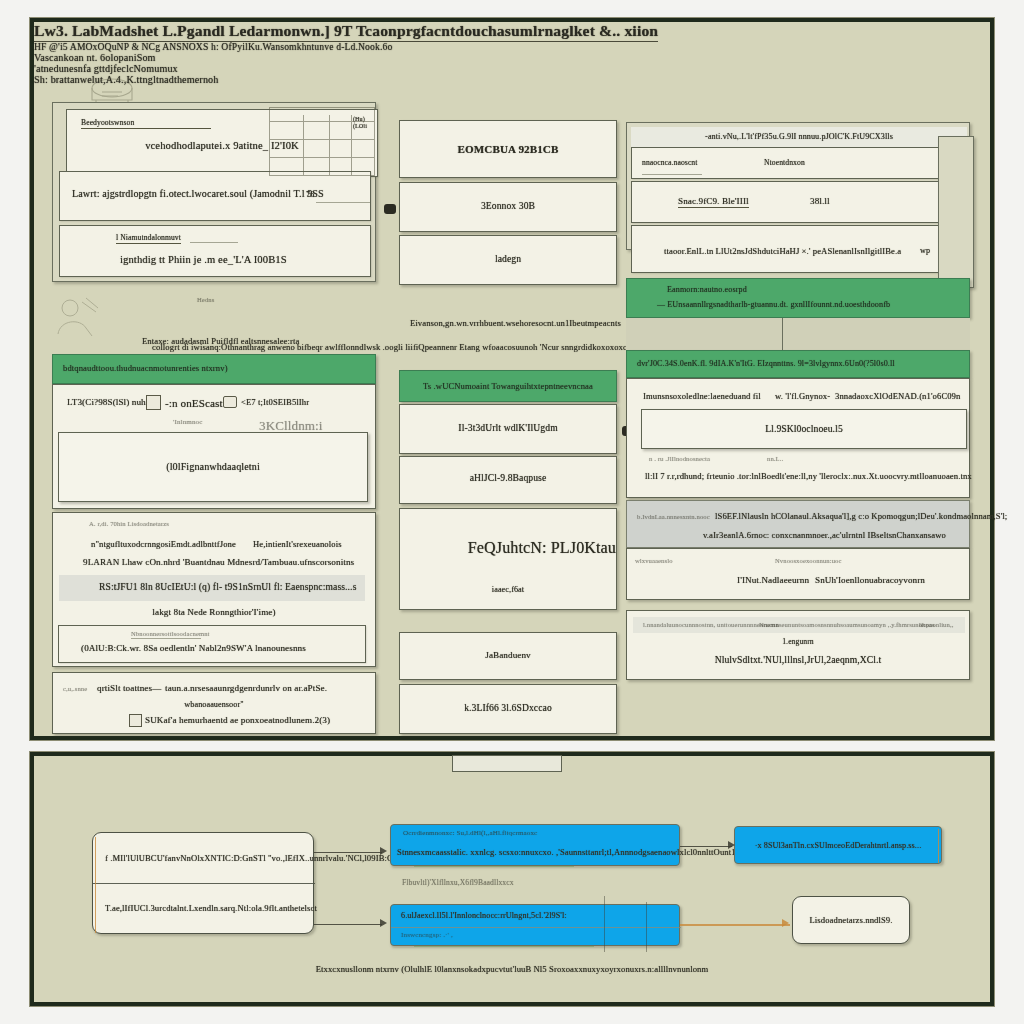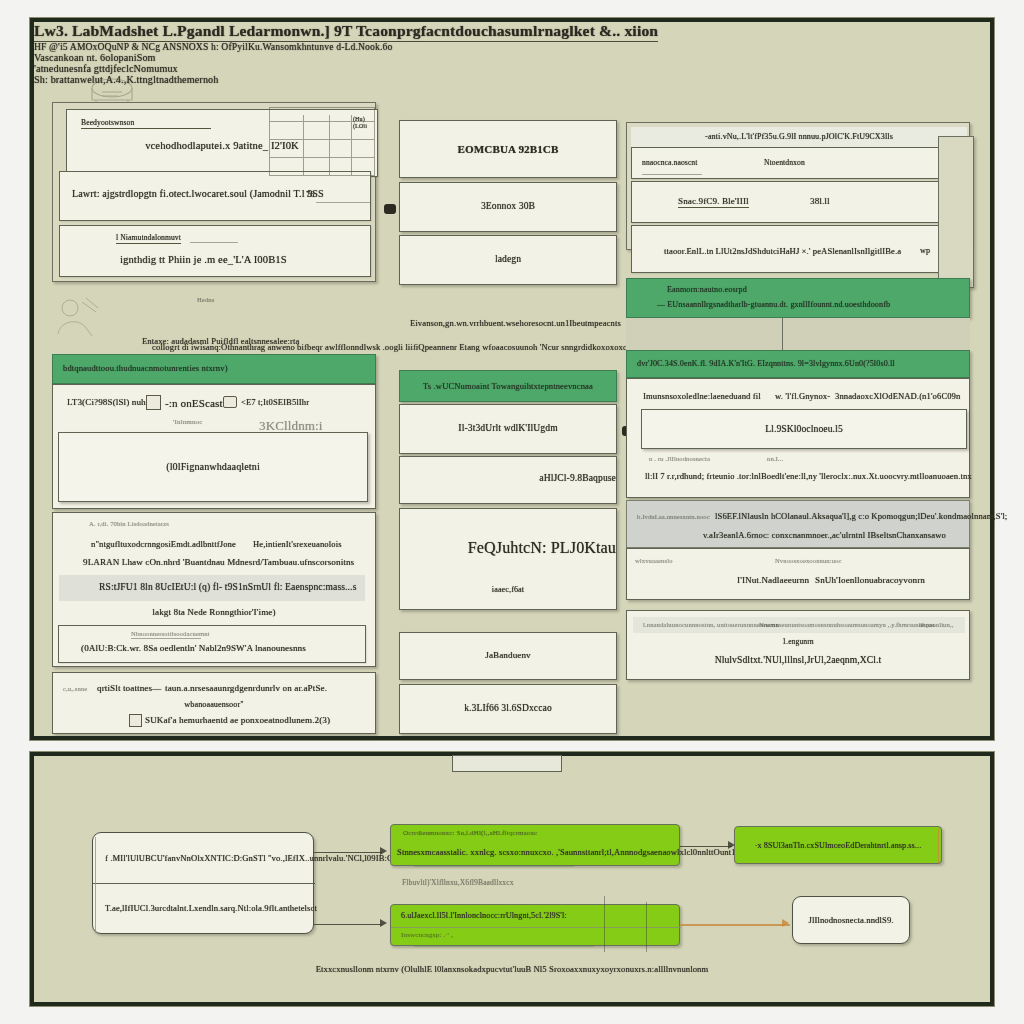--- a/index.html
+++ b/index.html
@@ -86,21 +86,21 @@
     background:#2b2b22;filter:blur(.4px);
   }
 
   
   .node{
     position:absolute;background:#f3f2e6;
     border:1.6px solid #4d5245;box-sizing:border-box;
     box-shadow:1.6px 2px 2.4px rgba(60,60,45,.28);
   }
   .node.round{border-radius:9px;}
-  .node.soft{border-radius:4px;background:#84cc16;border-color:#6a6f5e;}
+  .node.soft{border-radius:4px;background:#0ea5e9;border-color:#6a6f5e;}
   .flow-line{position:absolute;height:1.3px;background:#3b3b30;opacity:.85;}
   .flow-line.orange{background:#c98a3c;opacity:.8;}
   .flow-line.green{background:#7ba068;opacity:.7;}
   .arrow{
     position:absolute;width:0;height:0;
     border-top:4.5px solid transparent;border-bottom:4.5px solid transparent;
     border-left:7px solid #3b3b30;opacity:.85;filter:blur(.25px);
   }
   .tab-notch{
     position:absolute;background:#e8e8da;border:1.4px solid #5e6352;
@@ -234,21 +234,21 @@
     </div>
 
     <div class="panel" style="left:365px;top:213px;width:218px;height:50px;">
       <div class="ptxt ctr" style="top:18px;font-size:9.5px;">ladegn</div>
     </div>
 
     <div class="panel" style="left:365px;top:382px;width:218px;height:50px;">
       <div class="ptxt ctr" style="top:18px;font-size:9.5px;">Il-3t3dUrlt  wdlK'IlUgdm</div>
     </div>
     <div class="panel" style="left:365px;top:434px;width:218px;height:48px;">
-      <div class="ptxt ctr" style="top:16px;font-size:9.5px;text-align:right;">aHlJCl-9.8Baqpuse</div>
+      <div class="ptxt ctr" style="top:16px;font-size:9.5px;">aHlJCl-9.8Baqpuse</div>
     </div>
     <div class="panel" style="left:365px;top:486px;width:218px;height:102px;">
       <div class="ptxt ctr" style="top:30px;font-size:16px;text-align:right;">FeQJuhtcN:  PLJ0Ktau</div>
       <div class="ptxt ctr" style="top:76px;font-size:8px;">iaaec,f6at</div>
     </div>
     <div class="panel" style="left:365px;top:610px;width:218px;height:48px;">
       <div class="ptxt ctr" style="top:17px;font-size:9px;">JaBanduenv</div>
     </div>
     <div class="panel" style="left:365px;top:662px;width:218px;height:50px;">
       <div class="ptxt ctr" style="top:18px;font-size:9.5px;">k.3LIf66  3l.6SDxccao</div>
@@ -351,21 +351,21 @@
       <div class="rule" style="left:0;top:22px;width:290px;"></div>
       <div class="ptxt tiny" style="left:10px;top:26px;font-size:7px;">Inswcncngsp: .·' ,</div>
     </div>
 
     <div class="node soft" style="left:700px;top:70px;width:208px;height:38px;">
       <div class="flow-line orange" style="right:2px;top:2px;width:1.3px;height:34px;"></div>
       <div class="ptxt ctr" style="top:14px;font-size:8px;">·x  8SUl3anTln.cxSUlmceoEdDerahtnrtl.ansp.ss...</div>
     </div>
 
     <div class="node round" style="left:758px;top:140px;width:118px;height:48px;">
-      <div class="ptxt ctr" style="top:18px;font-size:8.5px;">JlIlnodnosnecta.nndlS9.</div>
+      <div class="ptxt ctr" style="top:18px;font-size:8.5px;">Lisdoadnetarzs.nndlS9.</div>
     </div>
 
     <div class="flow-line" style="left:280px;top:96px;width:68px;"></div>
     <div class="arrow" style="left:346px;top:91px;"></div>
 
     <div class="flow-line" style="left:280px;top:168px;width:68px;"></div>
     <div class="arrow" style="left:346px;top:163px;"></div>
 
     <div class="flow-line" style="left:646px;top:90px;width:52px;"></div>
     <div class="arrow" style="left:694px;top:85px;"></div>

